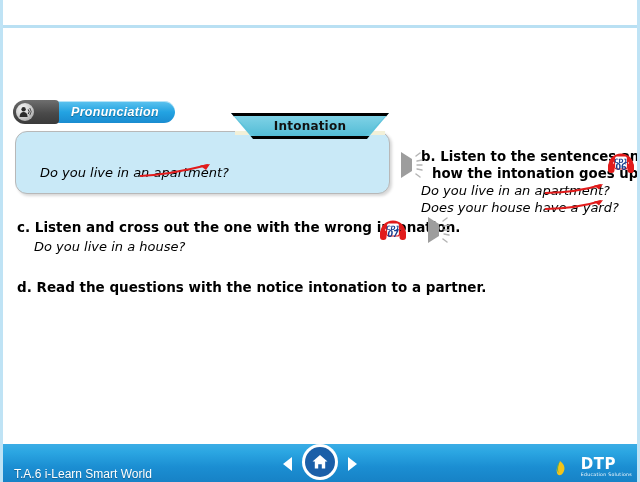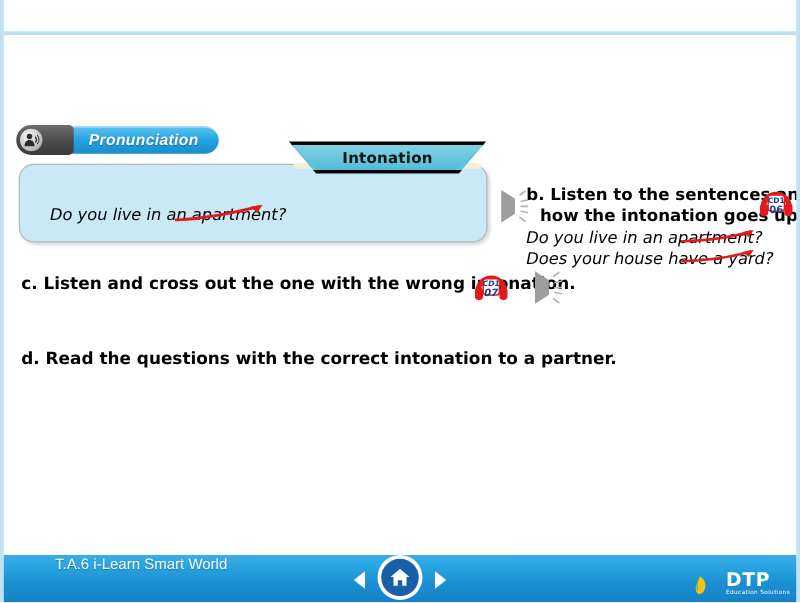--- a/index.html
+++ b/index.html
@@ -207,25 +207,24 @@
     position: absolute; left: 0; bottom: 30px; width: 360px; height: 8px;
     background: linear-gradient(180deg,#3badE6 0%, #2ba6e2 100%);
     border-top-right-radius: 8px;
   }
   #footer-notch-r {
     position: absolute; right: 0; bottom: 30px; width: 360px; height: 8px;
     background: linear-gradient(180deg,#3badE6 0%, #2ba6e2 100%);
     border-top-left-radius: 8px;
   }
   #footer-title {
-    position: absolute; left: 14px; bottom: 24px;
+    position: absolute; left: 14px; bottom: 1px;
     font-size: 12px; color: #ffffff;
     text-shadow: 0 1px 1px rgba(0,0,0,.3);
     white-space: nowrap;
-    margin-left: 30px;
   }
   #nav-cluster {
     position: absolute; left: 50%; transform: translateX(-50%);
     bottom: 2px; width: 78px; height: 36px;
   }
   #home-btn {
     position: absolute; left: 50%; transform: translateX(-50%);
     top: 0; width: 36px; height: 36px; border-radius: 50%;
     background: #ffffff;
     display: flex; align-items: center; justify-content: center;
@@ -339,20 +338,21 @@
     <path d="M2 10 C22 9.5, 42 7, 58 2" stroke="#e11b1b" stroke-width="2" fill="none"></path>
     <path d="M60 1 L51 2.5 L56 6.5 Z" fill="#e11b1b"></path>
   </svg>
   <svg class="red-arrow" style="left:540px; top:199px;" width="66" height="13" viewBox="0 0 66 13">
     <path d="M2 10 C22 9.5, 42 7, 58 2" stroke="#e11b1b" stroke-width="2" fill="none"></path>
     <path d="M60 1 L51 2.5 L56 6.5 Z" fill="#e11b1b"></path>
   </svg>
 
   <div id="sec-c">
     <div class="c-head">c. Listen and cross out the one with the wrong intonation.</div>
+    <div class="c-sub">Do you live in a house?</div>
   </div>
 
   <div class="cd-icon" style="left:376px; top:218px; width:28px; height:24px;font-style:italic;">
     <svg width="28" height="24" viewBox="0 0 28 24">
       <path d="M3.5 15 A10.5 10.5 0 0 1 24.5 15" stroke="#e11b1b" stroke-width="4.2" fill="none"></path>
       <rect x="1" y="12" width="6.5" height="10" rx="3" fill="#e11b1b"></rect>
       <rect x="20.5" y="12" width="6.5" height="10" rx="3" fill="#e11b1b"></rect>
       <rect x="7.5" y="5" width="13" height="13" rx="2.2" fill="#ffffff" stroke="#e11b1b" stroke-width="1.2"></rect>
     </svg>
     <div class="cd-t1">CD1</div>
@@ -364,21 +364,21 @@
     <path d="M14 9 L3 2 L3 28 L14 21 Z" fill="#9d9d9d"></path>
     <g stroke="#b4b4b4" stroke-width="1.4" stroke-linecap="round">
       <path d="M18 6 L22 3"></path>
       <path d="M19 11 L24 10"></path>
       <path d="M19 15 L24 15"></path>
       <path d="M19 19 L24 20"></path>
       <path d="M18 24 L22 27"></path>
     </g>
   </svg>
 
-  <div id="sec-d">d. Read the questions with the correct intonation to a partner.</div>
+  <div id="sec-d">d. Read the questions with the notice intonation to a partner.</div>
 
   <div id="footer-wrap">
     <div id="footer-notch-l"></div>
     <div id="footer-notch-r"></div>
     <div id="footer-bar"></div>
 
     <div id="footer-title">T.A.6 i-Learn Smart World</div>
 
     <div id="nav-cluster">
       <div class="nav-arrow" id="nav-prev"></div>

